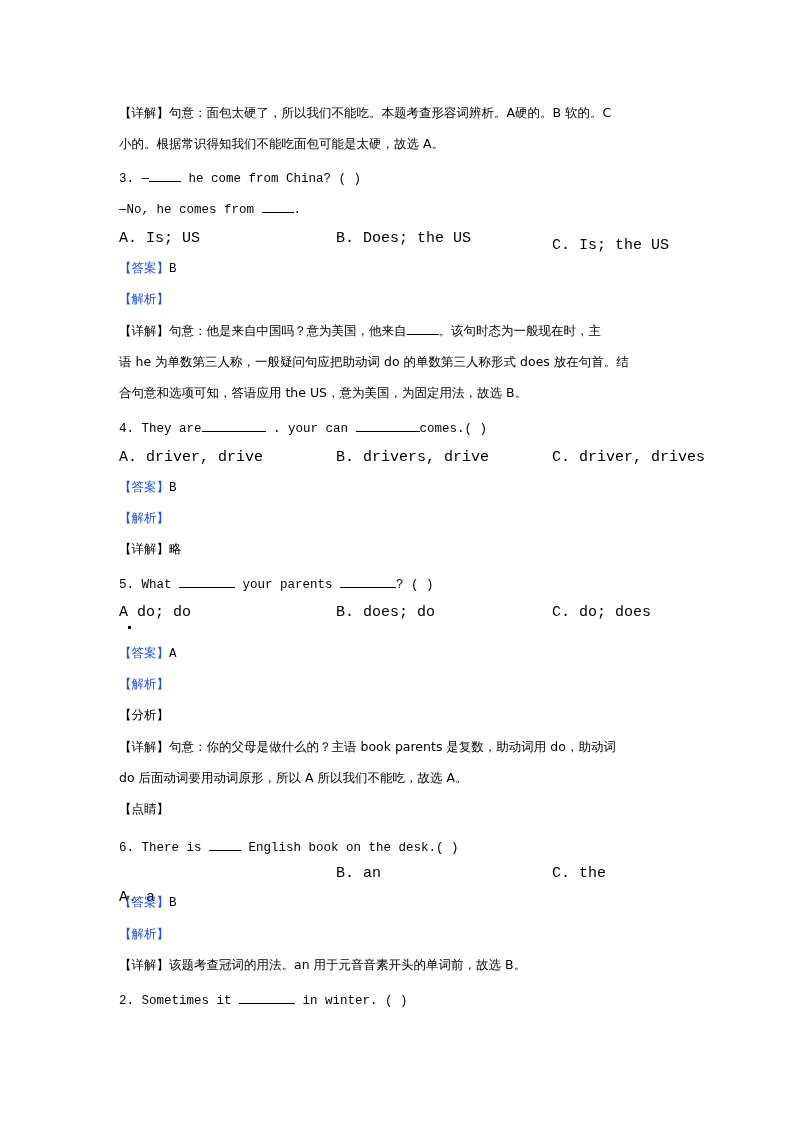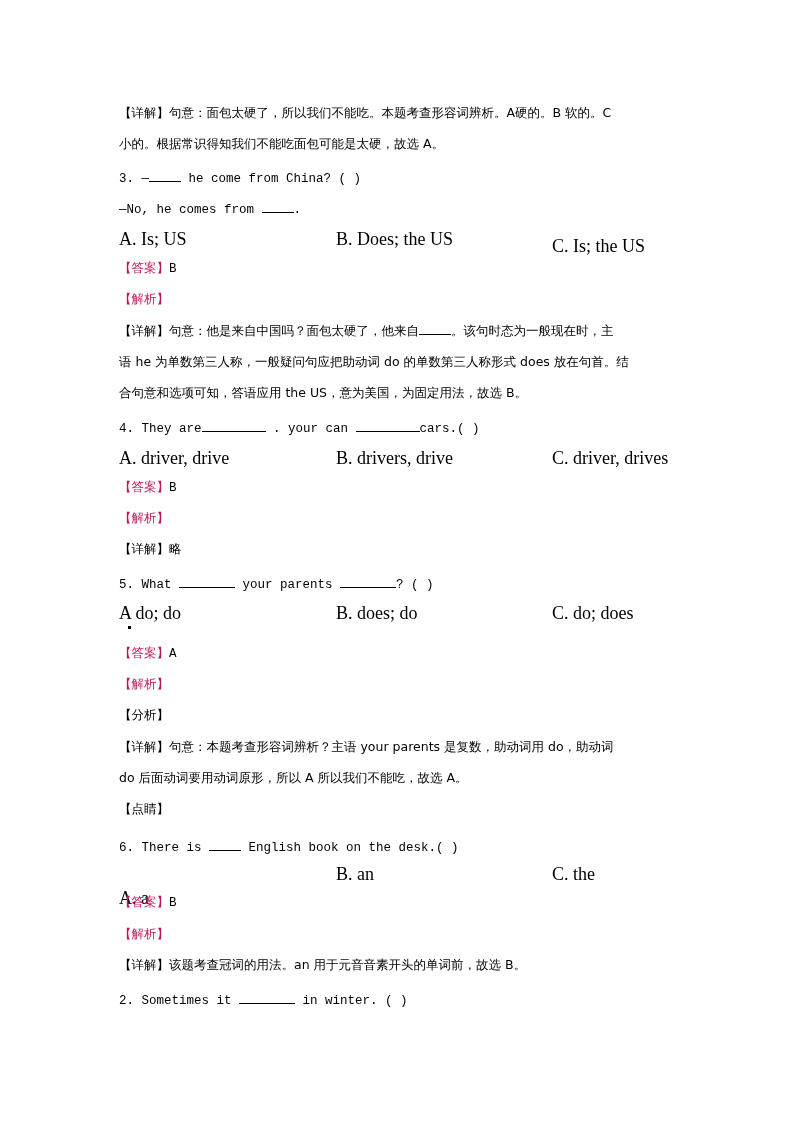--- a/index.html
+++ b/index.html
@@ -1,23 +1,23 @@
 <!DOCTYPE html>
 <html><head>
 <meta charset="utf-8">
 <style>
   html, body { margin: 0; padding: 0; background: #ffffff; }
   body { width: 794px; height: 1123px; position: relative; overflow: hidden;
          font-family: "DejaVu Serif", "Liberation Serif", serif; color: #000; }
   .line { position: absolute; left: 119px; font-size: 12.5px; line-height: 16px; white-space: nowrap; }
   .mono { font-family: "Liberation Mono", "DejaVu Sans Mono", monospace; font-size: 12.5px; }
   .cn { font-family: "DejaVu Sans", sans-serif; }
-  .blue { color: #be185d; }
+  .blue { color: #1d4ed8; }
   .bold-br { font-weight: normal; }
-  .opt { position: absolute; font-family: Liberation Serif, serif; font-size: 18px; line-height: 16px; white-space: nowrap; }
+  .opt { position: absolute; font-family: Liberation Mono, monospace; font-size: 15px; line-height: 16px; white-space: nowrap; }
   .u { display: inline-block; border-bottom: 1px solid #000; height: 12px; vertical-align: baseline; }
   .dot { position: absolute; left: 128px; top: 626px; width: 3px; height: 3px; background: #000; }
 </style>
 </head>
 <body>
 
 <div class="line cn" style="top:105px">
   <span class="bold-br">【详解】</span><span>句意：面包太硬了，所以我们不能吃。本题考查形容词辨析。A硬的。B 软的。C</span>
 </div>
 <div class="line cn" style="top:136px">
@@ -31,27 +31,27 @@
   <span>—No, he comes from </span><span class="u" style="width:32px"></span><span>.</span>
 </div>
 <div class="opt" style="left:119px; top:231px">A. Is; US</div>
 <div class="opt" style="left:336px; top:231px">B. Does; the US</div>
 <div class="opt" style="left:552px; top:238px">C. Is; the US</div>
 <div class="line cn" style="top:260px">
   <span class="blue">【答案】</span><span class="mono">B</span>
 </div>
 <div class="line cn blue" style="top:291px">【解析】</div>
 <div class="line cn" style="top:322px">
-  <span class="bold-br">【详解】</span><span>句意：他是来自中国吗？面包太硬了，他来自</span><span class="u" style="width:32px"></span><span>。该句时态为一般现在时，主</span>
+  <span class="bold-br">【详解】</span><span>句意：他是来自中国吗？意为美国，他来自</span><span class="u" style="width:32px"></span><span>。该句时态为一般现在时，主</span>
 </div>
 <div class="line cn" style="top:354px"><span>语 he 为单数第三人称，一般疑问句应把助动词 do 的单数第三人称形式 does 放在句首。结</span></div>
 <div class="line cn" style="top:385px"><span>合句意和选项可知，答语应用 the US，意为美国，为固定用法，故选 B。</span></div>
 
 <div class="line mono" style="top:419px">
-  <span>4. They are</span><span class="u" style="width:64px"></span><span> . your can </span><span class="u" style="width:64px"></span><span>cars.(  )</span>
+  <span>4. They are</span><span class="u" style="width:64px"></span><span> . your can </span><span class="u" style="width:64px"></span><span>comes.(  )</span>
 </div>
 <div class="opt" style="left:119px; top:450px">A. driver, drive</div>
 <div class="opt" style="left:336px; top:450px">B. drivers, drive</div>
 <div class="opt" style="left:552px; top:450px">C. driver, drives</div>
 <div class="line cn" style="top:479px">
   <span class="blue">【答案】</span><span class="mono">B</span>
 </div>
 <div class="line cn blue" style="top:510px">【解析】</div>
 <div class="line cn" style="top:541px">
   <span class="bold-br">【详解】</span><span>略</span>
@@ -63,21 +63,21 @@
 <div class="opt" style="left:119px; top:605px">A do; do</div>
 <div class="dot"></div>
 <div class="opt" style="left:336px; top:605px">B. does; do</div>
 <div class="opt" style="left:552px; top:605px">C. do; does</div>
 <div class="line cn" style="top:645px">
   <span class="blue">【答案】</span><span class="mono">A</span>
 </div>
 <div class="line cn blue" style="top:676px">【解析】</div>
 <div class="line cn bold-br" style="top:707px">【分析】</div>
 <div class="line cn" style="top:739px">
-  <span class="bold-br">【详解】</span><span>句意：本题考查形容词辨析？主语 your parents 是复数，助动词用 do，助动词</span>
+  <span class="bold-br">【详解】</span><span>句意：你的父母是做什么的？主语 book parents 是复数，助动词用 do，助动词</span>
 </div>
 <div class="line cn" style="top:770px"><span>do 后面动词要用动词原形，所以 A 所以我们不能吃，故选 A。</span></div>
 <div class="line cn bold-br" style="top:801px">【点睛】</div>
 
 <div class="line mono" style="top:838px">
   <span>6. There is </span><span class="u" style="width:32px"></span><span> English book on the desk.(   )</span>
 </div>
 <div class="opt" style="left:119px; top:890px">A. a</div>
 <div class="opt" style="left:336px; top:866px">B. an</div>
 <div class="opt" style="left:552px; top:866px">C. the</div>

